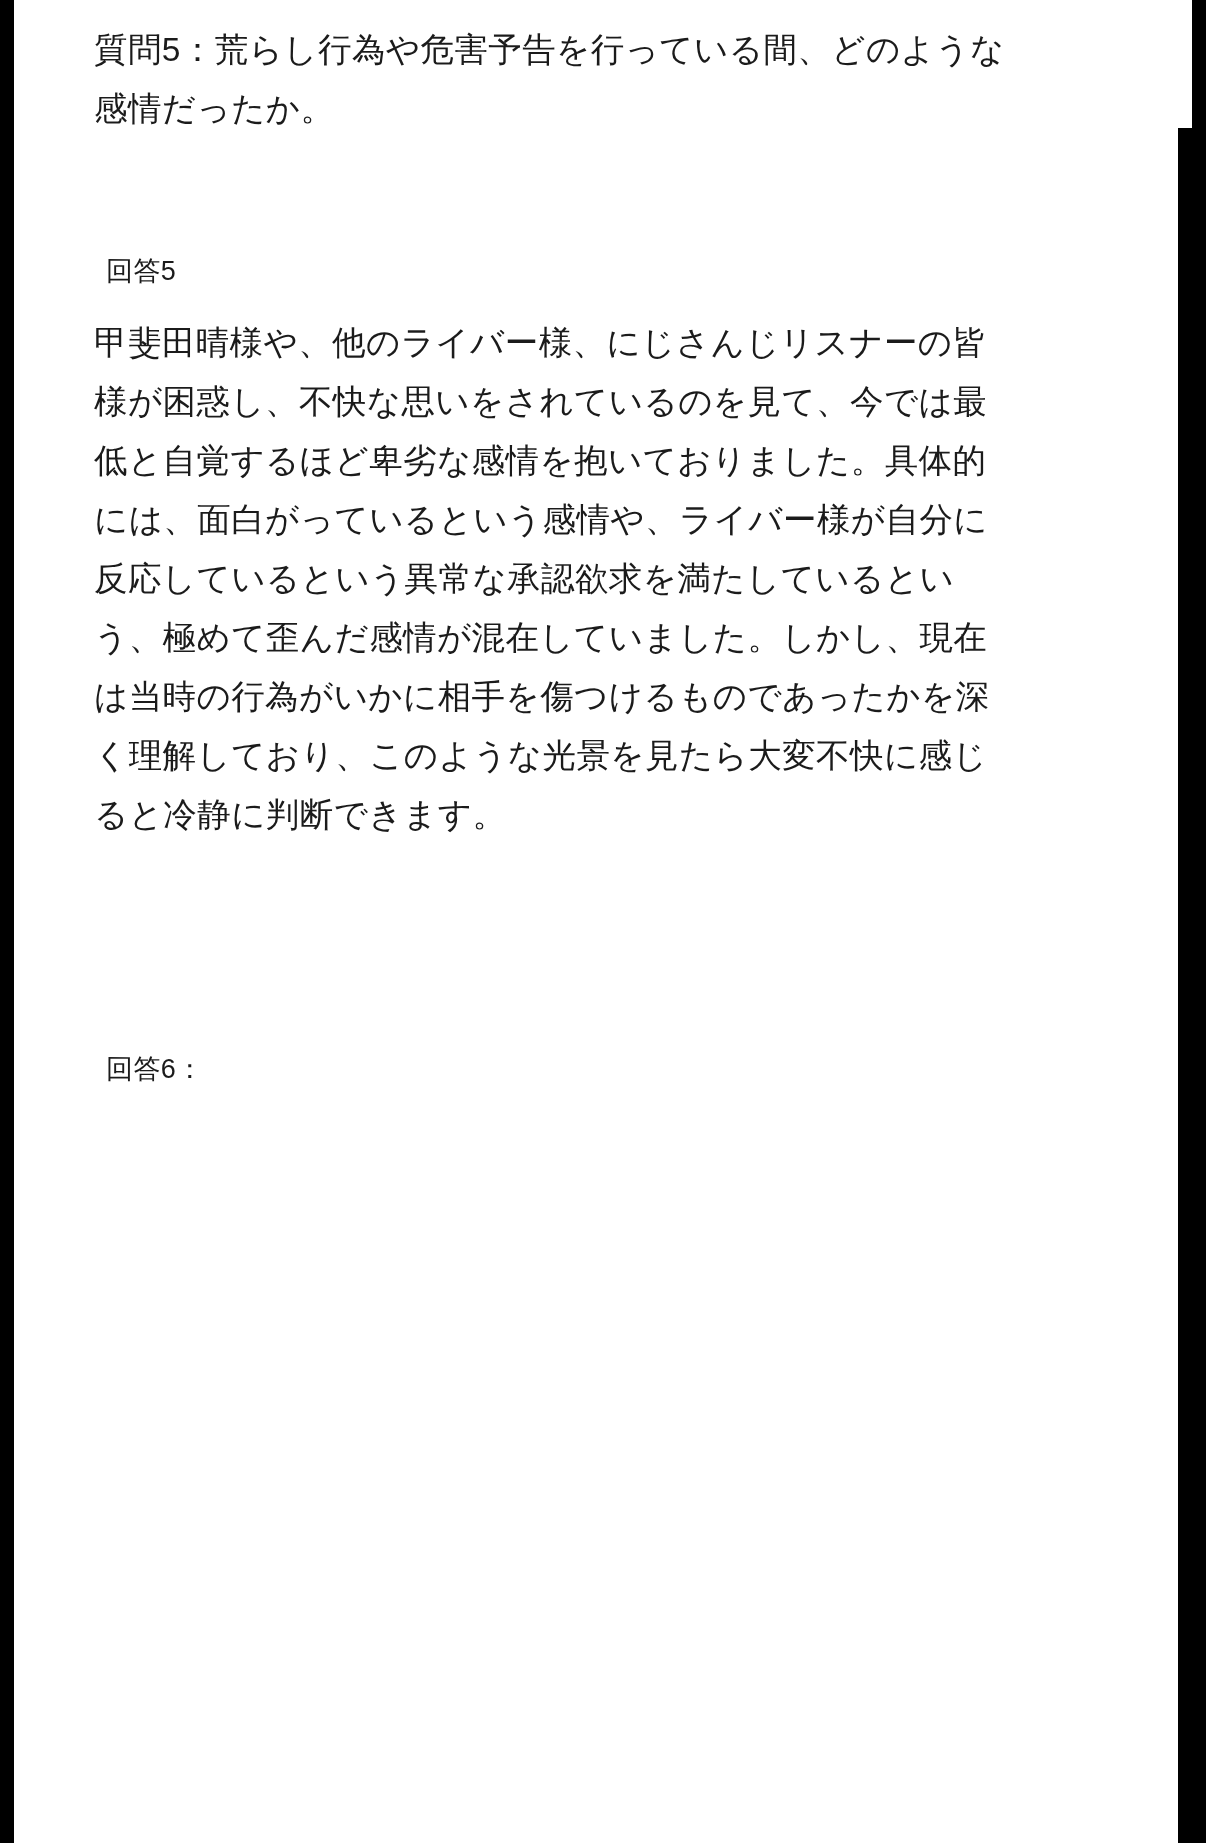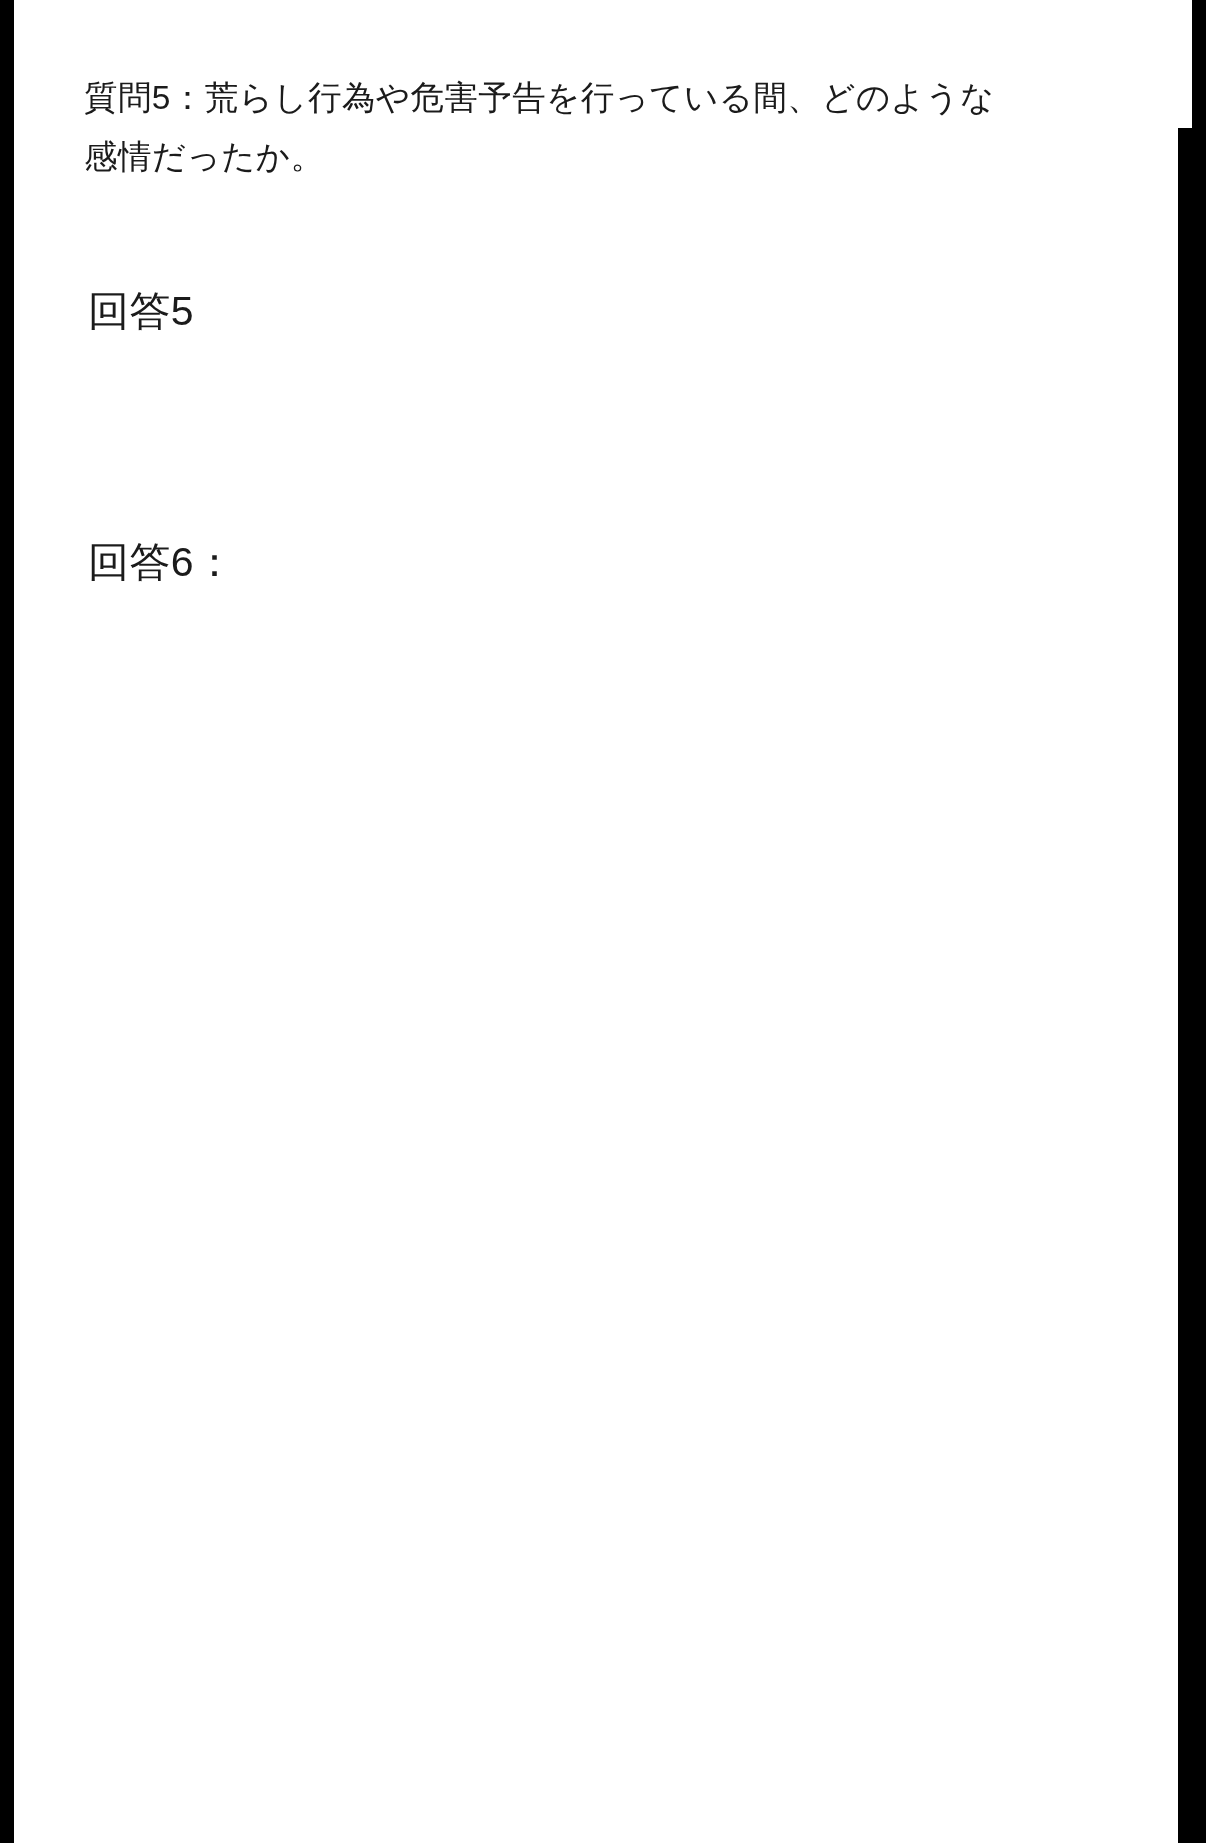--- a/index.html
+++ b/index.html
@@ -36,61 +36,62 @@
   .left-frame {
     position: absolute;
     left: 0;
     top: 0;
     width: 0px;
     height: 1843px;
     background: #000000;
   }
   .content {
     position: absolute;
-    left: 70px;
+    left: 80px;
     top: 0;
     width: 920px;
-    padding-top: 68px;
+    padding-top: 20px;
     box-sizing: border-box;
   }
   .para {
     font-size: 33.5px;
     line-height: 59px;
     color: #1b1b1b;
     letter-spacing: 0.4px;
     margin: 0;
     font-weight: 400;
     word-break: break-all;
   }
   .spacer-lg {
     height: 92px;
   }
   .label {
-    font-size: 41px;
+    font-size: 27px;
     line-height: 59px;
     color: #1b1b1b;
     letter-spacing: 0.4px;
-    margin: 4px;
+    margin: 12px;
     font-weight: 400;
   }
 </style>
 </head>
 <body>
 
 <div class="page">
   <div class="left-frame"></div>
   <div class="right-frame"></div>
 
   <div class="content">
 
     <p class="para">質問5：荒らし行為や危害予告を行っている間、どのような感情だったか。</p>
 
     <div class="spacer-lg"></div>
 
     <p class="label">回答5</p>
+    <p class="para">甲斐田晴様や、他のライバー様、にじさんじリスナーの皆様が困惑し、不快な思いをされているのを見て、今では最低と自覚するほど卑劣な感情を抱いておりました。具体的には、面白がっているという感情や、ライバー様が自分に反応しているという異常な承認欲求を満たしているという、極めて歪んだ感情が混在していました。しかし、現在は当時の行為がいかに相手を傷つけるものであったかを深く理解しており、このような光景を見たら大変不快に感じると冷静に判断できます。</p>
 
     <div class="spacer-lg"></div>
 
 
     <div class="spacer-lg"></div>
 
     <p class="label">回答6：</p>
 
   </div>
 </div>

